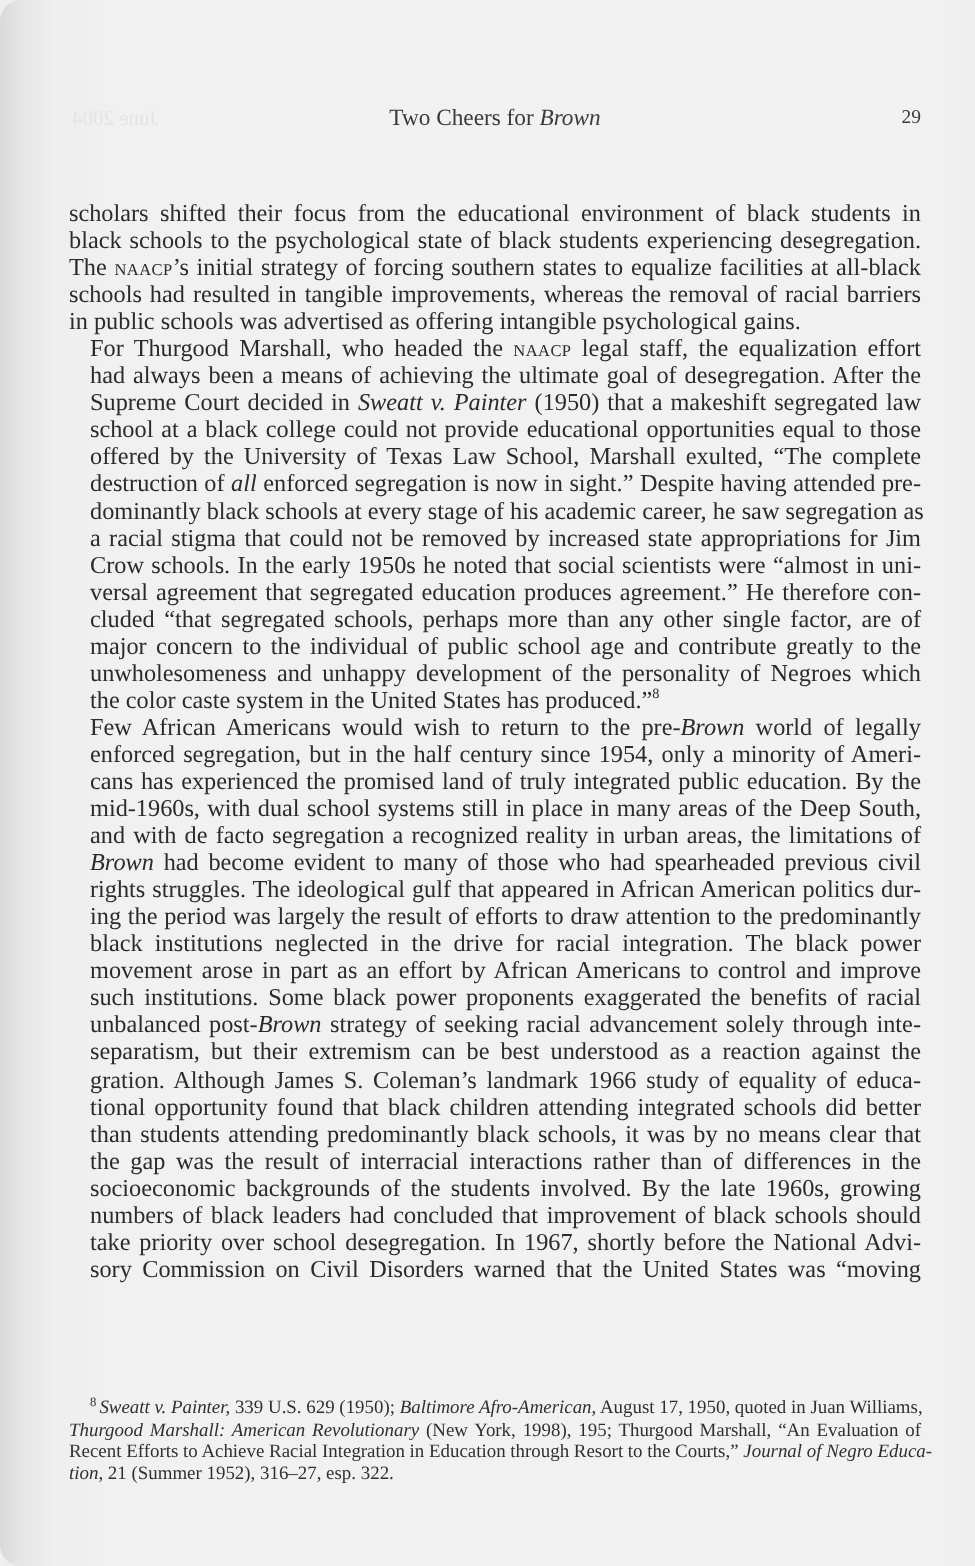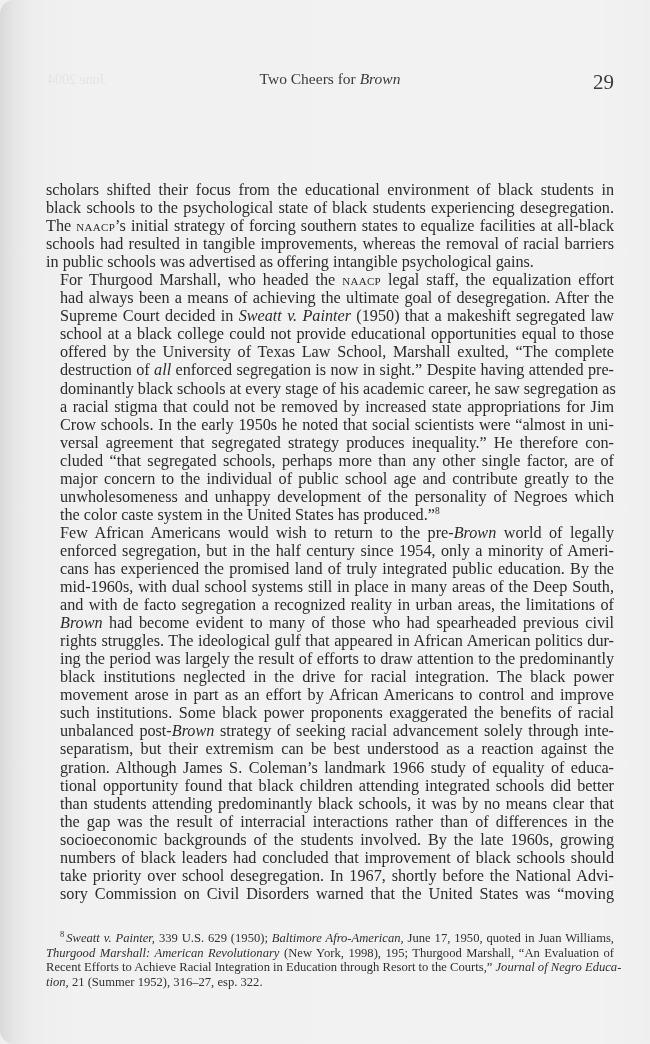--- a/index.html
+++ b/index.html
@@ -43,33 +43,32 @@
       right: 0;
       text-align: center;
       font-size: 15.5px;
       color: #3a3a3a;
     }
     .rh-title i { font-style: italic; }
     .rh-folio {
       position: absolute;
       right: 0;
       top: 0;
-      font-size: 21px;
+      font-size: 13px;
       color: #3a3a3a;
     }
     .body-text {
       position: absolute;
       top: 133px;
       left: 46px;
       width: 568px;
       font-size: 16.2px;
       line-height: 18.05px;
       text-align: justify;
       color: #2b2b2b;
-      margin-top: 48px;
     }
     .para {
       margin: 0;
       text-align: justify;
     }
     .para.indent { text-indent: 14px; font-family: Liberation Serif, serif; }
     .line {
       display: block;
       text-align: justify;
       text-align-last: justify;
@@ -138,21 +137,21 @@
       <div class="para indent">
         <span class="line" style="text-indent: 14px;"><span>For Thurgood Marshall, who headed the </span><span class="sc">NAACP</span><span> legal staff, the equalization effort</span></span>
         <span class="line"><span>had always been a means of achieving the ultimate goal of desegregation. After the</span></span>
         <span class="line"><span>Supreme Court decided in </span><i>Sweatt v. Painter</i><span> (1950) that a makeshift segregated law</span></span>
         <span class="line"><span>school at a black college could not provide educational opportunities equal to those</span></span>
         <span class="line"><span>offered by the University of Texas Law School, Marshall exulted, “The complete</span></span>
         <span class="line"><span>destruction of </span><i>all</i><span> enforced segregation is now in sight.” Despite having attended pre-</span></span>
         <span class="line"><span>dominantly black schools at every stage of his academic career, he saw segregation as</span></span>
         <span class="line"><span>a racial stigma that could not be removed by increased state appropriations for Jim</span></span>
         <span class="line"><span>Crow schools. In the early 1950s he noted that social scientists were “almost in uni-</span></span>
-        <span class="line"><span>versal agreement that segregated strategy produces inequality.” He therefore con-</span></span>
+        <span class="line"><span>versal agreement that segregated education produces agreement.” He therefore con-</span></span>
         <span class="line"><span>cluded “that segregated schools, perhaps more than any other single factor, are of</span></span>
         <span class="line"><span>major concern to the individual of public school age and contribute greatly to the</span></span>
         <span class="line"><span>unwholesomeness and unhappy development of the personality of Negroes which</span></span>
         <span class="line last"><span>the color caste system in the United States has produced.”</span><sup class="fn">8</sup></span>
       </div>
       <div class="para indent">
         <span class="line" style="text-indent: 14px;"><span>Few African Americans would wish to return to the pre-</span><i>Brown</i><span> world of legally</span></span>
         <span class="line"><span>enforced segregation, but in the half century since 1954, only a minority of Ameri-</span></span>
         <span class="line"><span>cans has experienced the promised land of truly integrated public education. By the</span></span>
         <span class="line"><span>mid-1960s, with dual school systems still in place in many areas of the Deep South,</span></span>
@@ -171,20 +170,20 @@
         <span class="line"><span>the gap was the result of interracial interactions rather than of differences in the</span></span>
         <span class="line"><span>socioeconomic backgrounds of the students involved. By the late 1960s, growing</span></span>
         <span class="line"><span>numbers of black leaders had concluded that improvement of black schools should</span></span>
         <span class="line"><span>take priority over school desegregation. In 1967, shortly before the National Advi-</span></span>
         <span class="line"><span>sory Commission on Civil Disorders warned that the United States was “moving</span></span>
       </div>
     </div>
 
   <div class="footnotes" id="footnotes">
       <div>
-        <span class="fn-line first"><span class="fn-mark">8</span><i>Sweatt v. Painter,</i><span> 339 U.S. 629 (1950); </span><i>Baltimore Afro-American,</i><span> June 17, 1950, quoted in Juan Williams,</span></span>
+        <span class="fn-line first"><span class="fn-mark">8</span><i>Sweatt v. Painter,</i><span> 339 U.S. 629 (1950); </span><i>Baltimore Afro-American,</i><span> August 17, 1950, quoted in Juan Williams,</span></span>
         <span class="fn-line"><i>Thurgood Marshall: American Revolutionary</i><span> (New York, 1998), 195; Thurgood Marshall, “An Evaluation of</span></span>
         <span class="fn-line"><span>Recent Efforts to Achieve Racial Integration in Education through Resort to the Courts,” </span><i>Journal of Negro Educa-</i></span>
         <span class="fn-line last"><i>tion,</i><span> 21 (Summer 1952), 316–27, esp. 322.</span></span>
       </div>
     </div>
 
 </div>
 
 </body></html>

